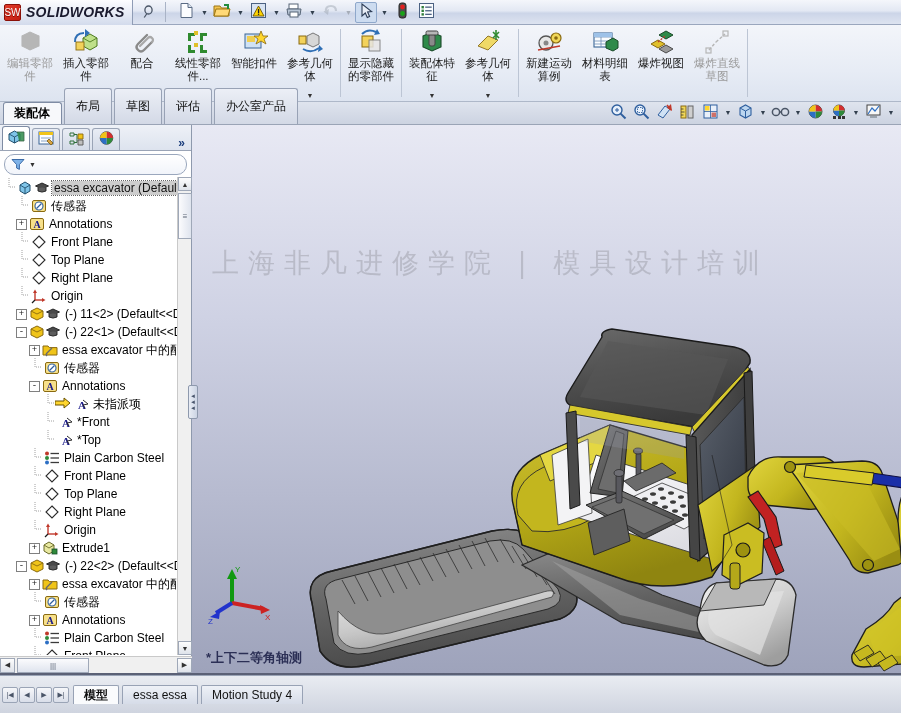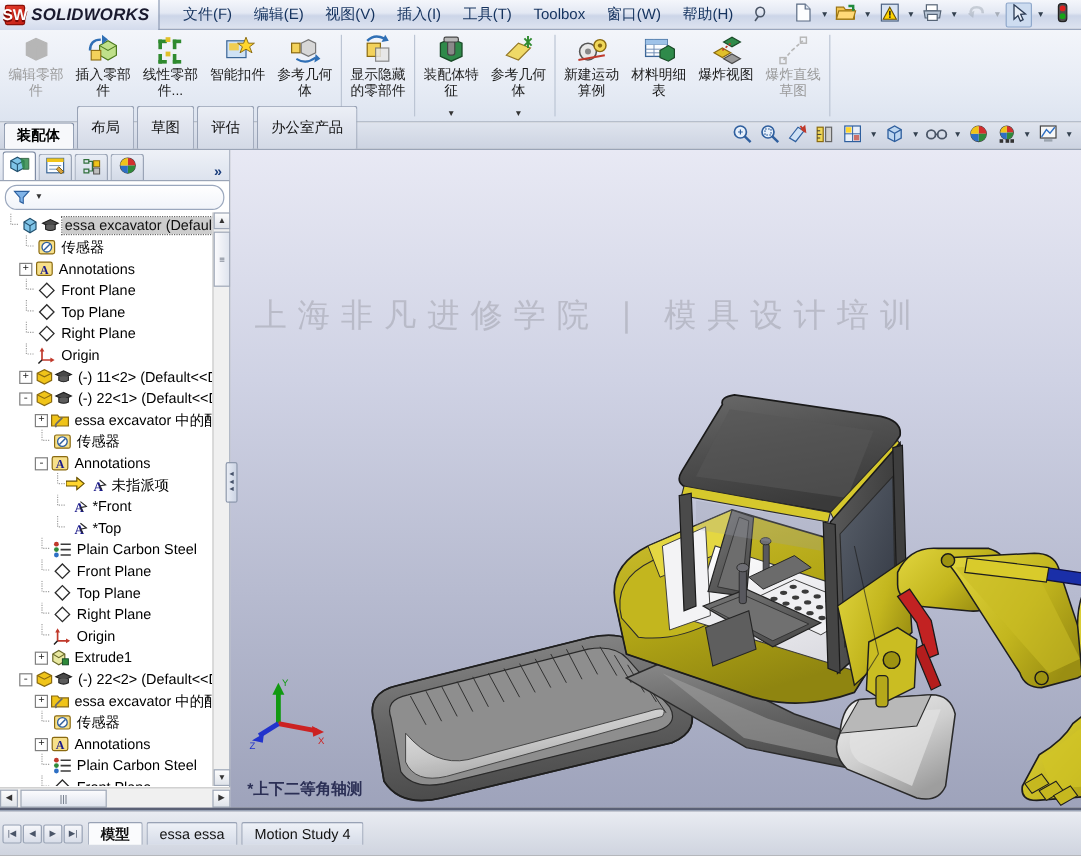--- a/index.html
+++ b/index.html
@@ -23,21 +23,21 @@
   .sw-logo {
     display: flex; align-items: center; height: 25px;
     padding: 0 8px 0 4px;
     background: linear-gradient(to bottom,#fdfdff 0%, #e8ecf6 50%, #d3dbec 100%);
     border-right: 1px solid #8f9cb5;
   }
   .sw-mark {
     width: 17px; height: 17px; margin-right: 5px;
     background: linear-gradient(135deg,#e23c2c 0%, #c21d12 100%);
     border: 1px solid #8a1008; border-radius: 2px;
-    color: #fff; font-size: 13px; font-weight: bold;
+    color: #fff; font-size: 10px; font-weight: normal;
     display: flex; align-items: center; justify-content: center;
     text-shadow: 0 1px 0 #7d0a05;
   }
   .sw-name {
     font-family: "Liberation Sans", sans-serif;
     font-size: 14px; font-weight: bold; font-style: italic;
     color: #1a1a2e; letter-spacing: 0.2px;
   }
   .menu-items { display: flex; align-items: center; height: 25px; padding-left: 10px; }
   .menu-item {
@@ -231,30 +231,20 @@
 </head>
 <body>
 
 <div id="app">
 
   <div class="menubar">
     <div class="sw-logo">
       <div class="sw-mark">SW</div>
       <div class="sw-name">SOLIDWORKS</div>
     </div>
-    <div class="menu-items" id="menu-items">
-        <div class="menu-item">文件(F)</div>
-        <div class="menu-item">编辑(E)</div>
-        <div class="menu-item">视图(V)</div>
-        <div class="menu-item">插入(I)</div>
-        <div class="menu-item">工具(T)</div>
-        <div class="menu-item">Toolbox</div>
-        <div class="menu-item">窗口(W)</div>
-        <div class="menu-item">帮助(H)</div>
-      </div>
     <div class="pin-icon">
       <svg width="15" height="15" viewBox="0 0 15 15">
         <ellipse cx="7.5" cy="5" rx="3.6" ry="4" fill="none" stroke="#4a5566" stroke-width="1.3"></ellipse>
         <path d="M6 8.5 L3.2 12.5" stroke="#4a5566" stroke-width="1.3" fill="none"></path>
       </svg>
     </div>
     <div class="menu-sep"></div>
     <div class="qat" id="qat">
         <div class="qat-btn">
           <span><svg width="17" height="17" viewBox="0 0 17 17">
@@ -338,20 +328,27 @@
       <div class="rb-btn">
         <div class="rb-ico"><svg width="30" height="28" viewBox="0 0 30 28">
             <path d="M12 10 L19 6 L26 10 L26 18 L19 22 L12 18 Z" fill="#bfe08a" stroke="#4c7a1e" stroke-width="1"></path>
             <path d="M12 10 L19 14 L26 10" fill="none" stroke="#4c7a1e" stroke-width="0.9"></path>
             <path d="M4 14 Q4 5 13 5" fill="none" stroke="#2f6fb5" stroke-width="2"></path>
             <polygon points="14,1 14,9 19,5" fill="#2f6fb5"></polygon>
             <rect x="5" y="14" width="8" height="8" fill="#f3d25b" stroke="#8a6a10" stroke-width="0.9"></rect>
           </svg></div>
         <div class="rb-lbl">插入零部件</div>
         <div class="rb-arrow">▼</div>
+      </div>
+      <div class="rb-btn">
+        <div class="rb-ico"><svg width="30" height="28" viewBox="0 0 30 28">
+            <path d="M20 7 L11 16 Q8 19 11 22 Q14 25 17 22 L25 14" fill="none" stroke="#8a8a8a" stroke-width="2.4" stroke-linecap="round"></path>
+            <path d="M25 14 Q27 12 25 10 Q23 8 21 10 L13 18" fill="none" stroke="#a8a8a8" stroke-width="2.2" stroke-linecap="round"></path>
+          </svg></div>
+        <div class="rb-lbl">配合</div>
       </div>
       <div class="rb-btn">
         <div class="rb-ico"><svg width="30" height="28" viewBox="0 0 30 28">
             <g fill="#2f8a2f">
               <rect x="5" y="5" width="3" height="8"></rect>
               <rect x="5" y="5" width="7" height="3"></rect>
               <rect x="17" y="5" width="3" height="8"></rect>
               <rect x="17" y="5" width="7" height="3"></rect>
               <rect x="5" y="17" width="3" height="8"></rect>
               <rect x="5" y="22" width="7" height="3"></rect>

